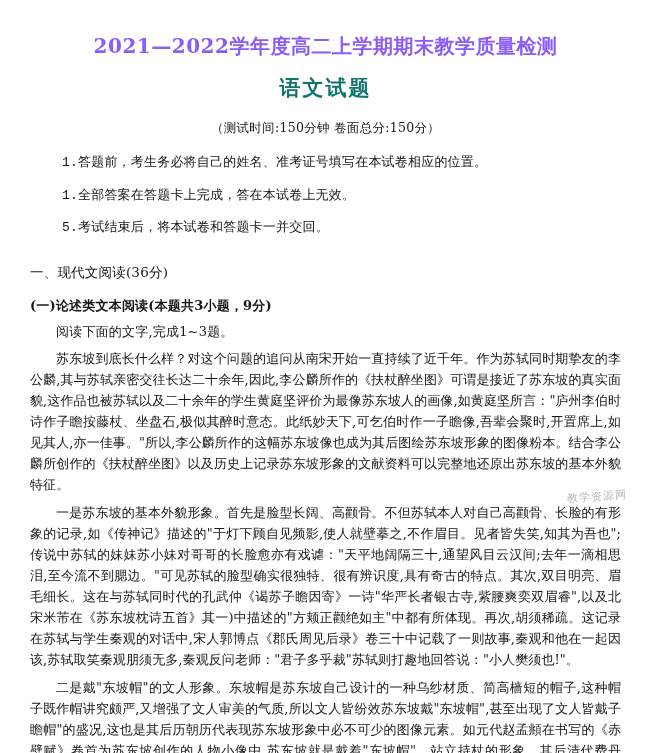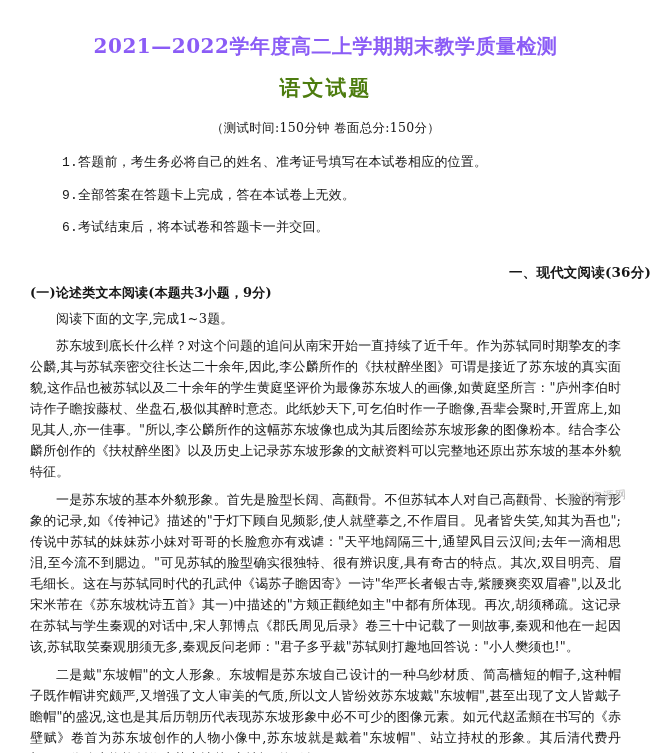--- a/index.html
+++ b/index.html
@@ -30,21 +30,21 @@
     margin: 34px 0 0 0;
     line-height: 1.2;
     color: #8b5cf6;
   }
   .title-sub {
     text-align: center;
     font-size: 21px;
     font-weight: bold;
     letter-spacing: 2px;
     margin: 16px 0 4px 0;
-    color: #4d7c0f;
+    color: #0f766e;
   }
   .exam-meta {
     text-align: center;
     font-size: 12.5px;
     margin: 18px 0 16px 0;
     letter-spacing: 0.3px;
   }
   .notice-title {
     font-size: 13.5px;
     font-weight: bold;
@@ -57,29 +57,28 @@
     font-family: Liberation Mono, monospace;
   }
   .notice-list li {
     font-size: 13px;
     margin: 0 0 13px 62px;
     line-height: 1.5;
     letter-spacing: 0.2px;
   }
   .section-title {
     font-size: 13.5px;
-    font-weight: bold;
+    font-weight: normal;
     margin: 26px 0 0 30px;
     letter-spacing: 0.2px;
-    text-align: right;
   }
   .subsection-title {
     font-size: 13px;
     font-weight: bold;
-    margin: 2px 0 0 30px;
+    margin: 15px 0 0 30px;
     letter-spacing: 0.2px;
   }
   .instruction {
     font-size: 13px;
     margin: 8px 0 0 30px;
     text-indent: 26px;
     letter-spacing: 0.2px;
   }
   .para {
     font-size: 13px;
@@ -104,22 +103,22 @@
 <body>
 
 <div class="page">
 
   <h1 class="title-main">2021—2022学年度高二上学期期末教学质量检测</h1>
   <h2 class="title-sub">语文试题</h2>
   <div class="exam-meta">（测试时间:150分钟    卷面总分:150分）</div>
 
   <ul class="notice-list">
     <li>1.答题前，考生务必将自己的姓名、准考证号填写在本试卷相应的位置。</li>
-    <li>9.全部答案在答题卡上完成，答在本试卷上无效。</li>
-    <li>6.考试结束后，将本试卷和答题卡一并交回。</li>
+    <li>1.全部答案在答题卡上完成，答在本试卷上无效。</li>
+    <li>5.考试结束后，将本试卷和答题卡一并交回。</li>
   </ul>
 
   <div class="section-title">一、现代文阅读(36分)</div>
   <div class="subsection-title">(一)论述类文本阅读(本题共3小题，9分)</div>
   <div class="instruction">阅读下面的文字,完成1~3题。</div>
 
   <p class="para">苏东坡到底长什么样？对这个问题的追问从南宋开始一直持续了近千年。作为苏轼同时期挚友的李公麟,其与苏轼亲密交往长达二十余年,因此,李公麟所作的《扶杖醉坐图》可谓是接近了苏东坡的真实面貌,这作品也被苏轼以及二十余年的学生黄庭坚评价为最像苏东坡人的画像,如黄庭坚所言："庐州李伯时诗作子瞻按藤杖、坐盘石,极似其醉时意态。此纸妙天下,可乞伯时作一子瞻像,吾辈会聚时,开置席上,如见其人,亦一佳事。"所以,李公麟所作的这幅苏东坡像也成为其后图绘苏东坡形象的图像粉本。结合李公麟所创作的《扶杖醉坐图》以及历史上记录苏东坡形象的文献资料可以完整地还原出苏东坡的基本外貌特征。</p>
   <p class="para">一是苏东坡的基本外貌形象。首先是脸型长阔、高颧骨。不但苏轼本人对自己高颧骨、长脸的有形象的记录,如《传神记》描述的"于灯下顾自见频影,使人就壁摹之,不作眉目。见者皆失笑,知其为吾也";传说中苏轼的妹妹苏小妹对哥哥的长脸愈亦有戏谑："天平地阔隔三十,通望风目云汉间;去年一滴相思泪,至今流不到腮边。"可见苏轼的脸型确实很独特、很有辨识度,具有奇古的特点。其次,双目明亮、眉毛细长。这在与苏轼同时代的孔武仲《谒苏子瞻因寄》一诗"华严长者银古寺,紫腰爽奕双眉睿",以及北宋米芾在《苏东坡枕诗五首》其一)中描述的"方颊正颧绝如主"中都有所体现。再次,胡须稀疏。这记录在苏轼与学生秦观的对话中,宋人郭博点《郡氏周见后录》卷三十中记载了一则故事,秦观和他在一起因该,苏轼取笑秦观朋须无多,秦观反问老师："君子多乎裁"苏轼则打趣地回答说："小人樊须也!"。</p>
   <p class="para">二是戴"东坡帽"的文人形象。东坡帽是苏东坡自己设计的一种乌纱材质、简高樯短的帽子,这种帽子既作帽讲究颇严,又增强了文人审美的气质,所以文人皆纷效苏东坡戴"东坡帽",甚至出现了文人皆戴子瞻帽"的盛况,这也是其后历朝历代表现苏东坡形象中必不可少的图像元素。如元代赵孟頫在书写的《赤壁赋》卷首为苏东坡创作的人物小像中,苏东坡就是戴着"东坡帽"、站立持杖的形象。其后清代费丹旭、现代陈少梅均创作这苏东坡戴"东坡帽"的形象。</p>
 

